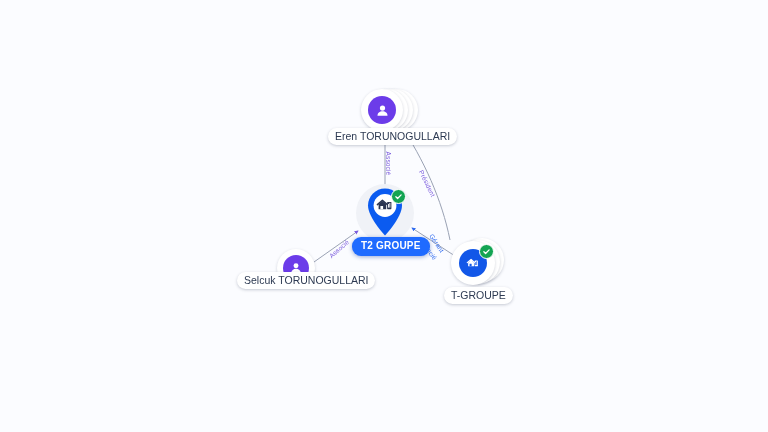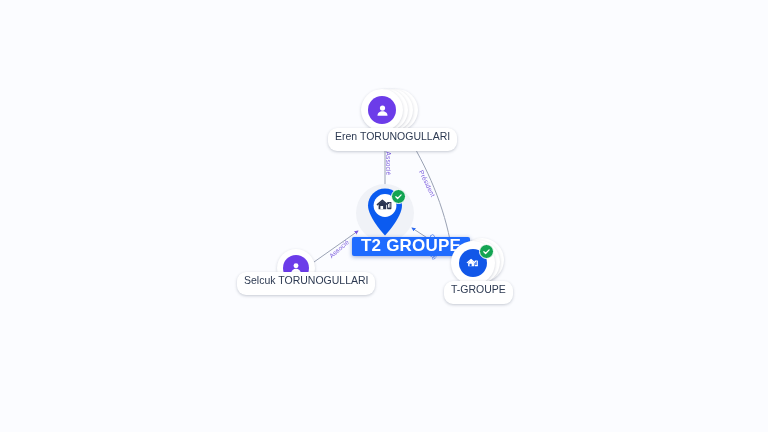--- a/index.html
+++ b/index.html
@@ -33,28 +33,28 @@
 
   
   .pin-halo{position:absolute;border-radius:50%;background:#f0f2f7;}
   .pin-wrap{position:absolute;}
 
   
   .name-chip{
     position:absolute;white-space:nowrap;
     background:#ffffff;color:#2d3a52;
     border-radius:9px;
-    padding:2px 7px 9px 7px;
+    padding:2px 7px 3px 7px;
     font-size:10.5px;line-height:12px;
     box-shadow:0 1px 3px rgba(40,50,80,.25);
   }
   .name-chip.focus{
     background:#1f6bff;color:#ffffff;font-weight:bold;
-    font-size:17px;letter-spacing:.2px;
-    padding:3px 9px 4px 9px;border-radius:2px;
+    font-size:10px;letter-spacing:.2px;
+    padding:3px 9px 4px 9px;border-radius:9px;
     box-shadow:0 1px 4px rgba(20,60,160,.42);
   }
 
   
   .edge-label{
     position:absolute;white-space:nowrap;
     font-size:6.5px;line-height:7px;letter-spacing:.15px;
     transform-origin:0 50%;
   }
   .lbl-purple{color:#7b5bdd;}
@@ -157,16 +157,16 @@
           <rect x="4.9" y="-3.0" width="1.0" height="5.4" fill="#1257e8"></rect>
           <rect x="-5.0" y="0.6" width="3.0" height="3.6" fill="#1257e8"></rect>
         </g>
       </svg>
     </div>
     <div class="check-badge" style="left:6px;top:-19px;width:13px;height:13px;">
       <svg width="9" height="9" viewBox="0 0 24 24" aria-hidden="true">
         <path d="M5 12.6 L9.6 17.2 L19 7.6" fill="none" stroke="#ffffff" stroke-width="3.4" stroke-linecap="round" stroke-linejoin="round"></path>
       </svg>
     </div>
-    <div class="name-chip" style="left:-29px;top:18px;">T-GROUPE</div>
+    <div class="name-chip" style="left:-29px;top:24px;">T-GROUPE</div>
   </div>
 
 </div>
 
 </body></html>

